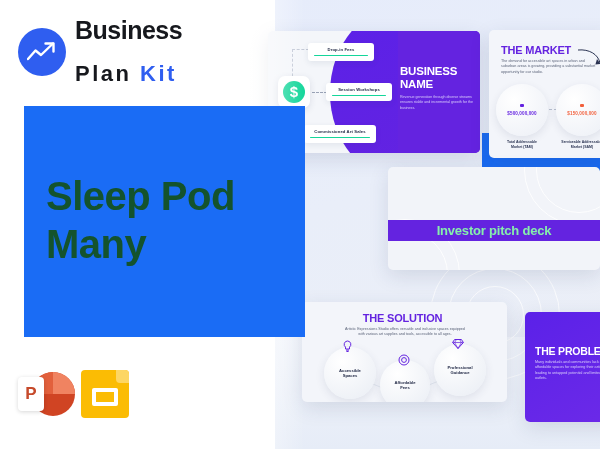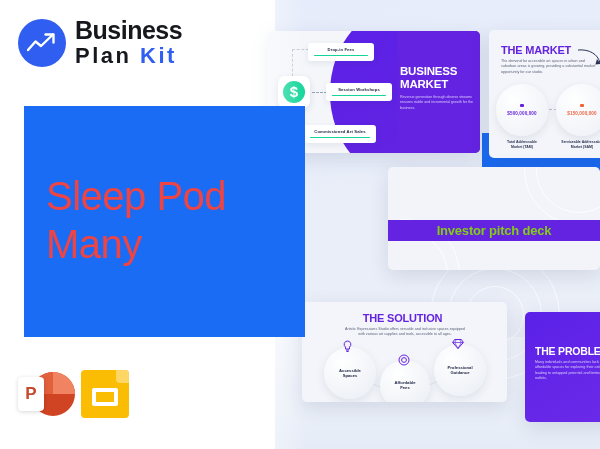--- a/index.html
+++ b/index.html
@@ -31,34 +31,34 @@
     z-index:6; pointer-events:none;
   }
 
   
   .hero-blue {
     position:absolute; left:24px; top:106px; width:281px; height:231px;
     background:#1a6cf5; z-index:7;
   }
   .hero-title {
     position:absolute; left:46px; top:172px; z-index:8;
-    color:#ef4444; font-size:40px; line-height:48px;
-    font-weight:400; letter-spacing:-.5px;
+    color:#14532d; font-size:40px; line-height:48px;
+    font-weight:700; letter-spacing:-.5px;
   }
 
   
   .logo { position:absolute; left:18px; top:18px; z-index:9; display:flex; align-items:center; gap:9px; }
   .logo-mark {
     width:48px; height:48px; border-radius:50%; background:#2f5ef0;
     position:relative; flex:none;
   }
   .logo-mark svg { position:absolute; left:9px; top:12px; }
   .logo-text { line-height:1; }
   .logo-l1 { font-size:25px; font-weight:700; color:#16181d; letter-spacing:-.5px; }
-  .logo-l2 { font-size:22px; font-weight:700; color:#16181d; letter-spacing:2.5px; margin-top:2px; }
+  .logo-l2 { font-size:22px; font-weight:700; color:#16181d; letter-spacing:2.5px; margin-top:20px; }
   .logo-l2 em { font-style:normal; color:#2f5ef0; }
 
   
   .bottom-row { position:absolute; left:18px; top:368px; z-index:9; display:flex; align-items:center; gap:11px; }
   .ppt-icon { position:relative; width:52px; height:52px; flex:none; }
   .ppt-sq {
     position:absolute; left:0; top:9px; width:26px; height:34px;
     background:#ffffff; border-radius:4px; box-shadow:0 1px 4px rgba(0,0,0,.16);
     display:flex; align-items:center; justify-content:center;
     color:#c64a2b; font-weight:700; font-size:17px;
@@ -143,21 +143,21 @@
   .mk-val { font-size:4.6px; font-weight:700; letter-spacing:.1px; }
   .mk-cap { position:absolute; width:60px; text-align:center; font-size:3.5px; font-weight:700; line-height:4.6px; color:#2a3352; }
   .mk-c1 { left:3px; top:110px; }
   .mk-c2 { left:63px; top:110px; }
   .mk-dash { position:absolute; left:60px; top:79px; width:8px; border-top:1px dashed #b9c0d0; }
 
   
   .s-cn { left:388px; top:167px; width:212px; height:103px; background:#f2f4f9; z-index:5; }
   .cn-h { position:absolute; left:0; right:0; top:36px; text-align:center; font-size:11px; font-weight:700; color:#15192b; letter-spacing:.4px; }
   .cn-band { position:absolute; left:0; right:0; top:53px; height:21px; background:#6423e0; }
-  .cn-band span { display:block; text-align:center; line-height:21px; color:#84cc16; font-weight:700; font-size:13px; letter-spacing:-.2px; }
+  .cn-band span { display:block; text-align:center; line-height:21px; color:#86efac; font-weight:700; font-size:13px; letter-spacing:-.2px; }
   .ring { position:absolute; border-radius:50%; border:1px solid rgba(255,255,255,.85); }
   .cn-r1 { right:-22px; top:-40px; width:86px; height:86px; }
   .cn-r2 { right:-34px; top:-52px; width:110px; height:110px; }
   .cn-r3 { left:-26px; top:64px; width:86px; height:86px; }
   .cn-r4 { left:-38px; top:52px; width:110px; height:110px; }
 
   
   .s-sol { left:302px; top:302px; width:205px; height:100px; background:#f3f5fa; z-index:5; }
   .sol-h { position:absolute; left:0; right:4px; top:10px; text-align:center; font-size:11px; font-weight:700; color:#6423e0; letter-spacing:-.2px; }
   .sol-p { position:absolute; left:42px; top:25px; width:122px; text-align:center; font-size:3.7px; line-height:5.3px; color:#5b6479; }
@@ -224,21 +224,21 @@
       <b>Session Workshops</b>
       <i></i>
     </div>
     <div class="pill p3">
       <b>Commissioned Art Sales</b>
       <i></i>
     </div>
 
     <div class="bm-txt">
       <div class="bm-h">BUSINESS</div>
-      <div class="bm-h">MARKET</div>
+      <div class="bm-h">NAME</div>
       <div class="bm-p">Revenue generation through diverse streams ensures stable and incremental growth for the business.</div>
     </div>
   </div>
 
   <div class="mk-bluebar"></div>
   <div class="card s-mk">
     <div class="mk-h">THE MARKET</div>
     <div class="mk-arrow">
       <svg width="26" height="20" viewBox="0 0 26 20">
         <path d="M1 2 C12 1 21 6 23 15" stroke="#2a3352" stroke-width="1" fill="none"></path>

